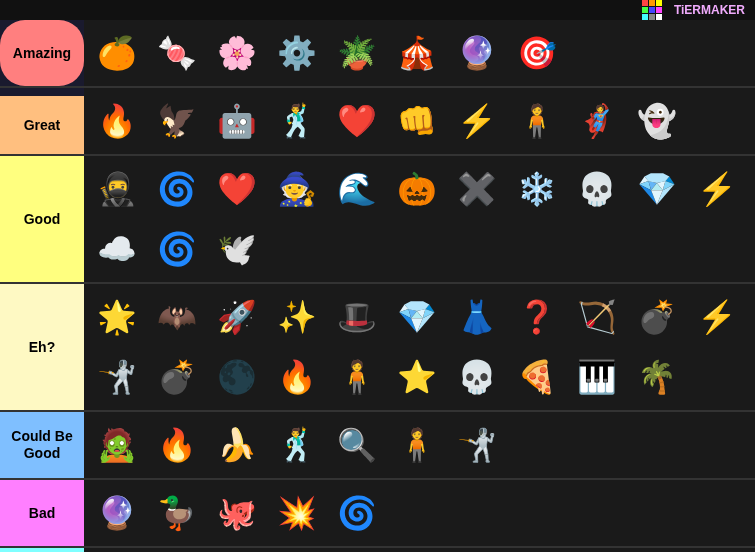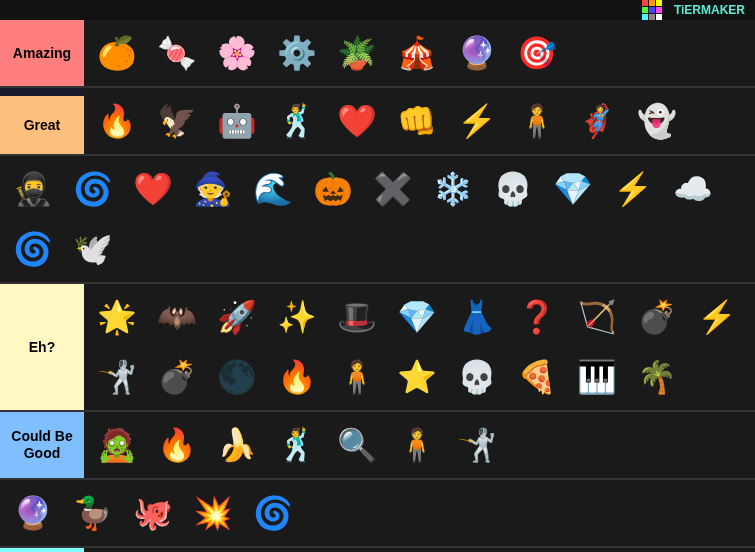--- a/index.html
+++ b/index.html
@@ -40,39 +40,39 @@
     .tier-icon {
       width: 58px;
       height: 58px;
       display: flex;
       align-items: center;
       justify-content: center;
       font-size: 32px;
       flex-shrink: 0;
     }
     
-    .amazing { background-color: #ff7f7f; }
+    .amazing { background-color: #ff7f7f; border-radius: 25px; }
     .great { background-color: #ffbf7f; }
     .good { background-color: #ffff7f; }
     .eh { background-color: #7fff7f; }
     .could-be-worse { background-color: #7fbfff; }
     .bad { background-color: #ff7fff; }
     .really-bad { background-color: #7fffff; }
 
     
     .header {
       background: #111;
       height: 20px;
       display: flex;
       justify-content: flex-end;
       align-items: center;
       padding-right: 10px;
     }
     .tiermaker-logo {
-      color: #5eead4;
+      color: #f0abfc;
       font-size: 12px;
       font-weight: bold;
       display: flex;
       align-items: center;
       gap: 12px;
     }
     .logo-grid {
       display: grid;
       grid-template-columns: repeat(3, 6px);
       gap: 1px;
@@ -136,20 +136,21 @@
           <div class="tier-icon">🕺</div>
           <div class="tier-icon">❤️</div>
           <div class="tier-icon">👊</div>
           <div class="tier-icon">⚡</div>
           <div class="tier-icon">🧍</div>
           <div class="tier-icon">🦸</div>
           <div class="tier-icon">👻</div>
         </div>
       </div>
       <div class="tier-row">
+        <div class="tier-label good" style="background-color: rgb(255, 255, 127);">Good</div>
         <div class="tier-content">
           <div class="tier-icon">🥷</div>
           <div class="tier-icon">🌀</div>
           <div class="tier-icon">❤️</div>
           <div class="tier-icon">🧙</div>
           <div class="tier-icon">🌊</div>
           <div class="tier-icon">🎃</div>
           <div class="tier-icon">✖️</div>
           <div class="tier-icon">❄️</div>
           <div class="tier-icon">💀</div>
@@ -192,20 +193,21 @@
           <div class="tier-icon">🧟</div>
           <div class="tier-icon">🔥</div>
           <div class="tier-icon">🍌</div>
           <div class="tier-icon">🕺</div>
           <div class="tier-icon">🔍</div>
           <div class="tier-icon">🧍</div>
           <div class="tier-icon">🤺</div>
         </div>
       </div>
       <div class="tier-row">
+        <div class="tier-label bad" style="background-color: rgb(255, 127, 255);">Bad</div>
         <div class="tier-content">
           <div class="tier-icon">🔮</div>
           <div class="tier-icon">🦆</div>
           <div class="tier-icon">🐙</div>
           <div class="tier-icon">💥</div>
           <div class="tier-icon">🌀</div>
         </div>
       </div>
       <div class="tier-row">
         <div class="tier-label really-bad" style="background-color: rgb(127, 255, 255);">Really Bad</div>

